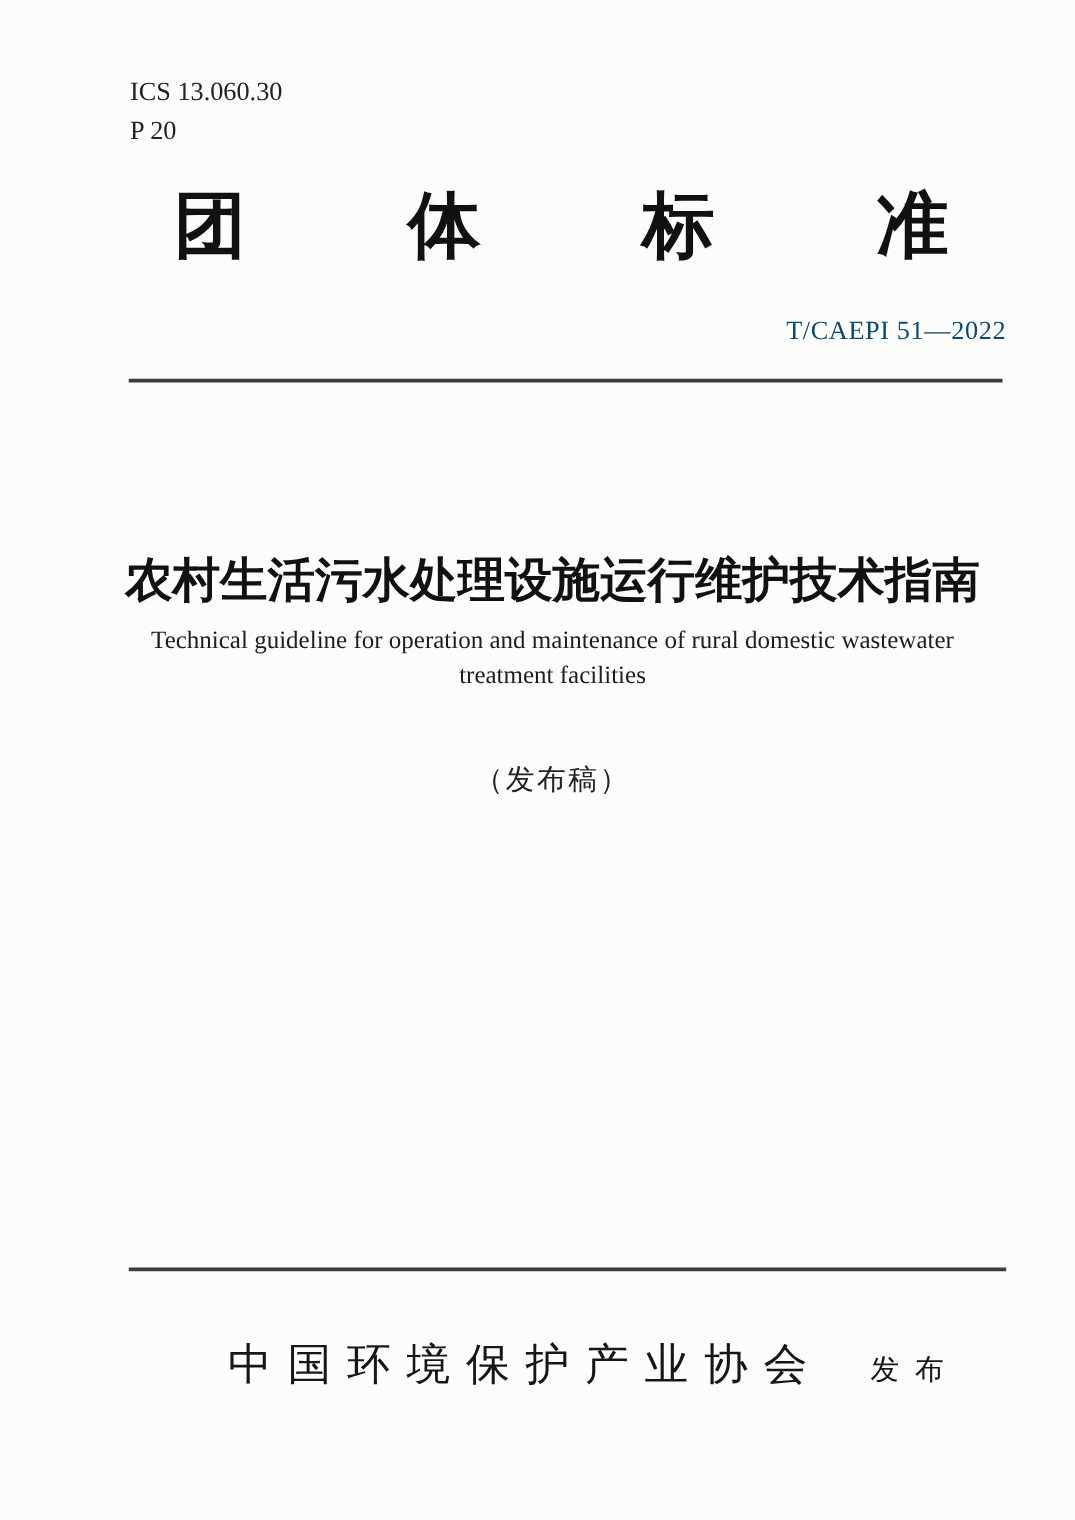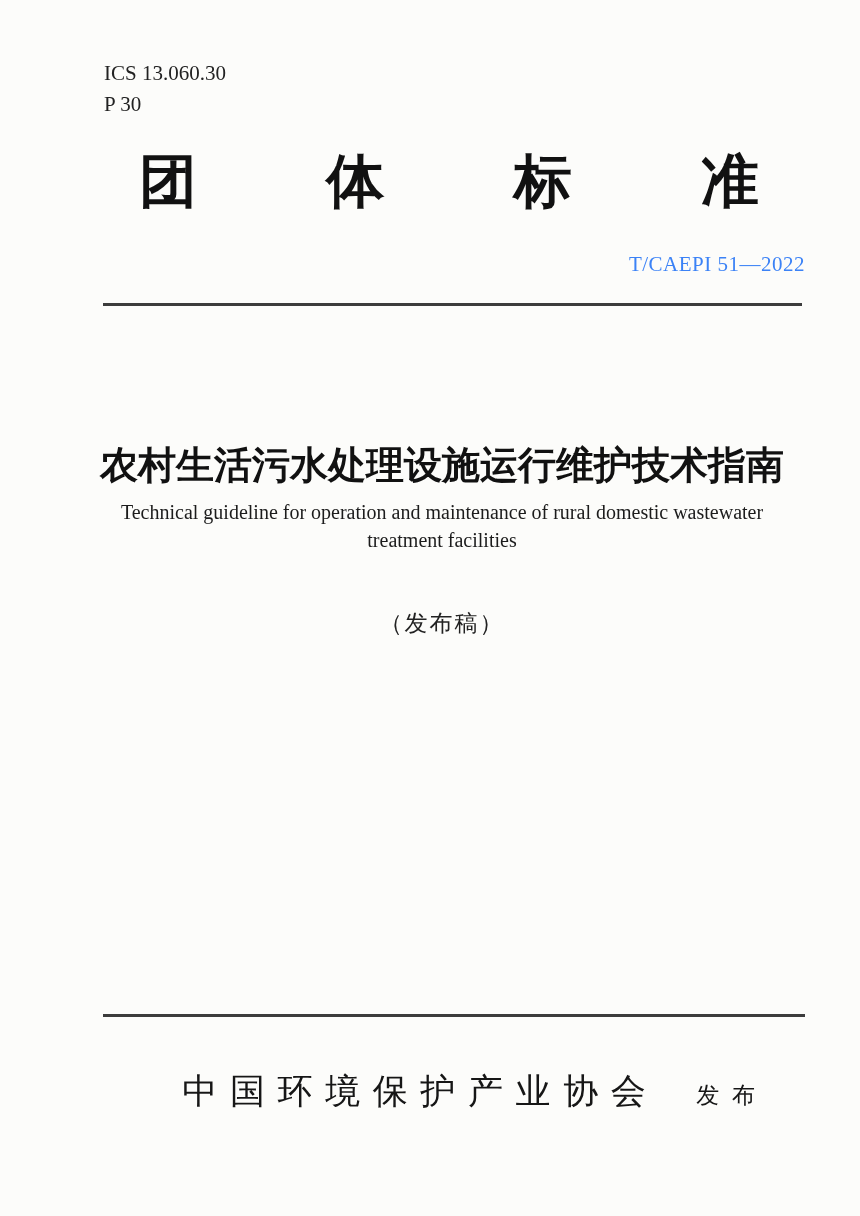--- a/index.html
+++ b/index.html
@@ -40,21 +40,21 @@
     color: #111;
   }
 
   
   .std-num {
     position: absolute;
     right: 55px;
     top: 252px;
     font-size: 21px;
     letter-spacing: 0.5px;
-    color: #3b82f6;
+    color: #0c4a6e;
     margin-left: 21px;
   }
 
   .rule-top {
     position: absolute;
     left: 103px;
     top: 303px;
     width: 699px;
     height: 3px;
     background: #3c3c3c;
@@ -139,21 +139,21 @@
     font-weight: 400;
   }
 </style>
 </head>
 <body>
 
 <div class="page">
 
   <div class="meta">
     <div>ICS 13.060.30</div>
-    <div>P 30</div>
+    <div>P 20</div>
   </div>
 
   <div class="doc-type">
     <span>团</span>
     <span>体</span>
     <span>标</span>
     <span>准</span>
   </div>
 
   <div class="std-num">T/CAEPI 51—2022</div>

